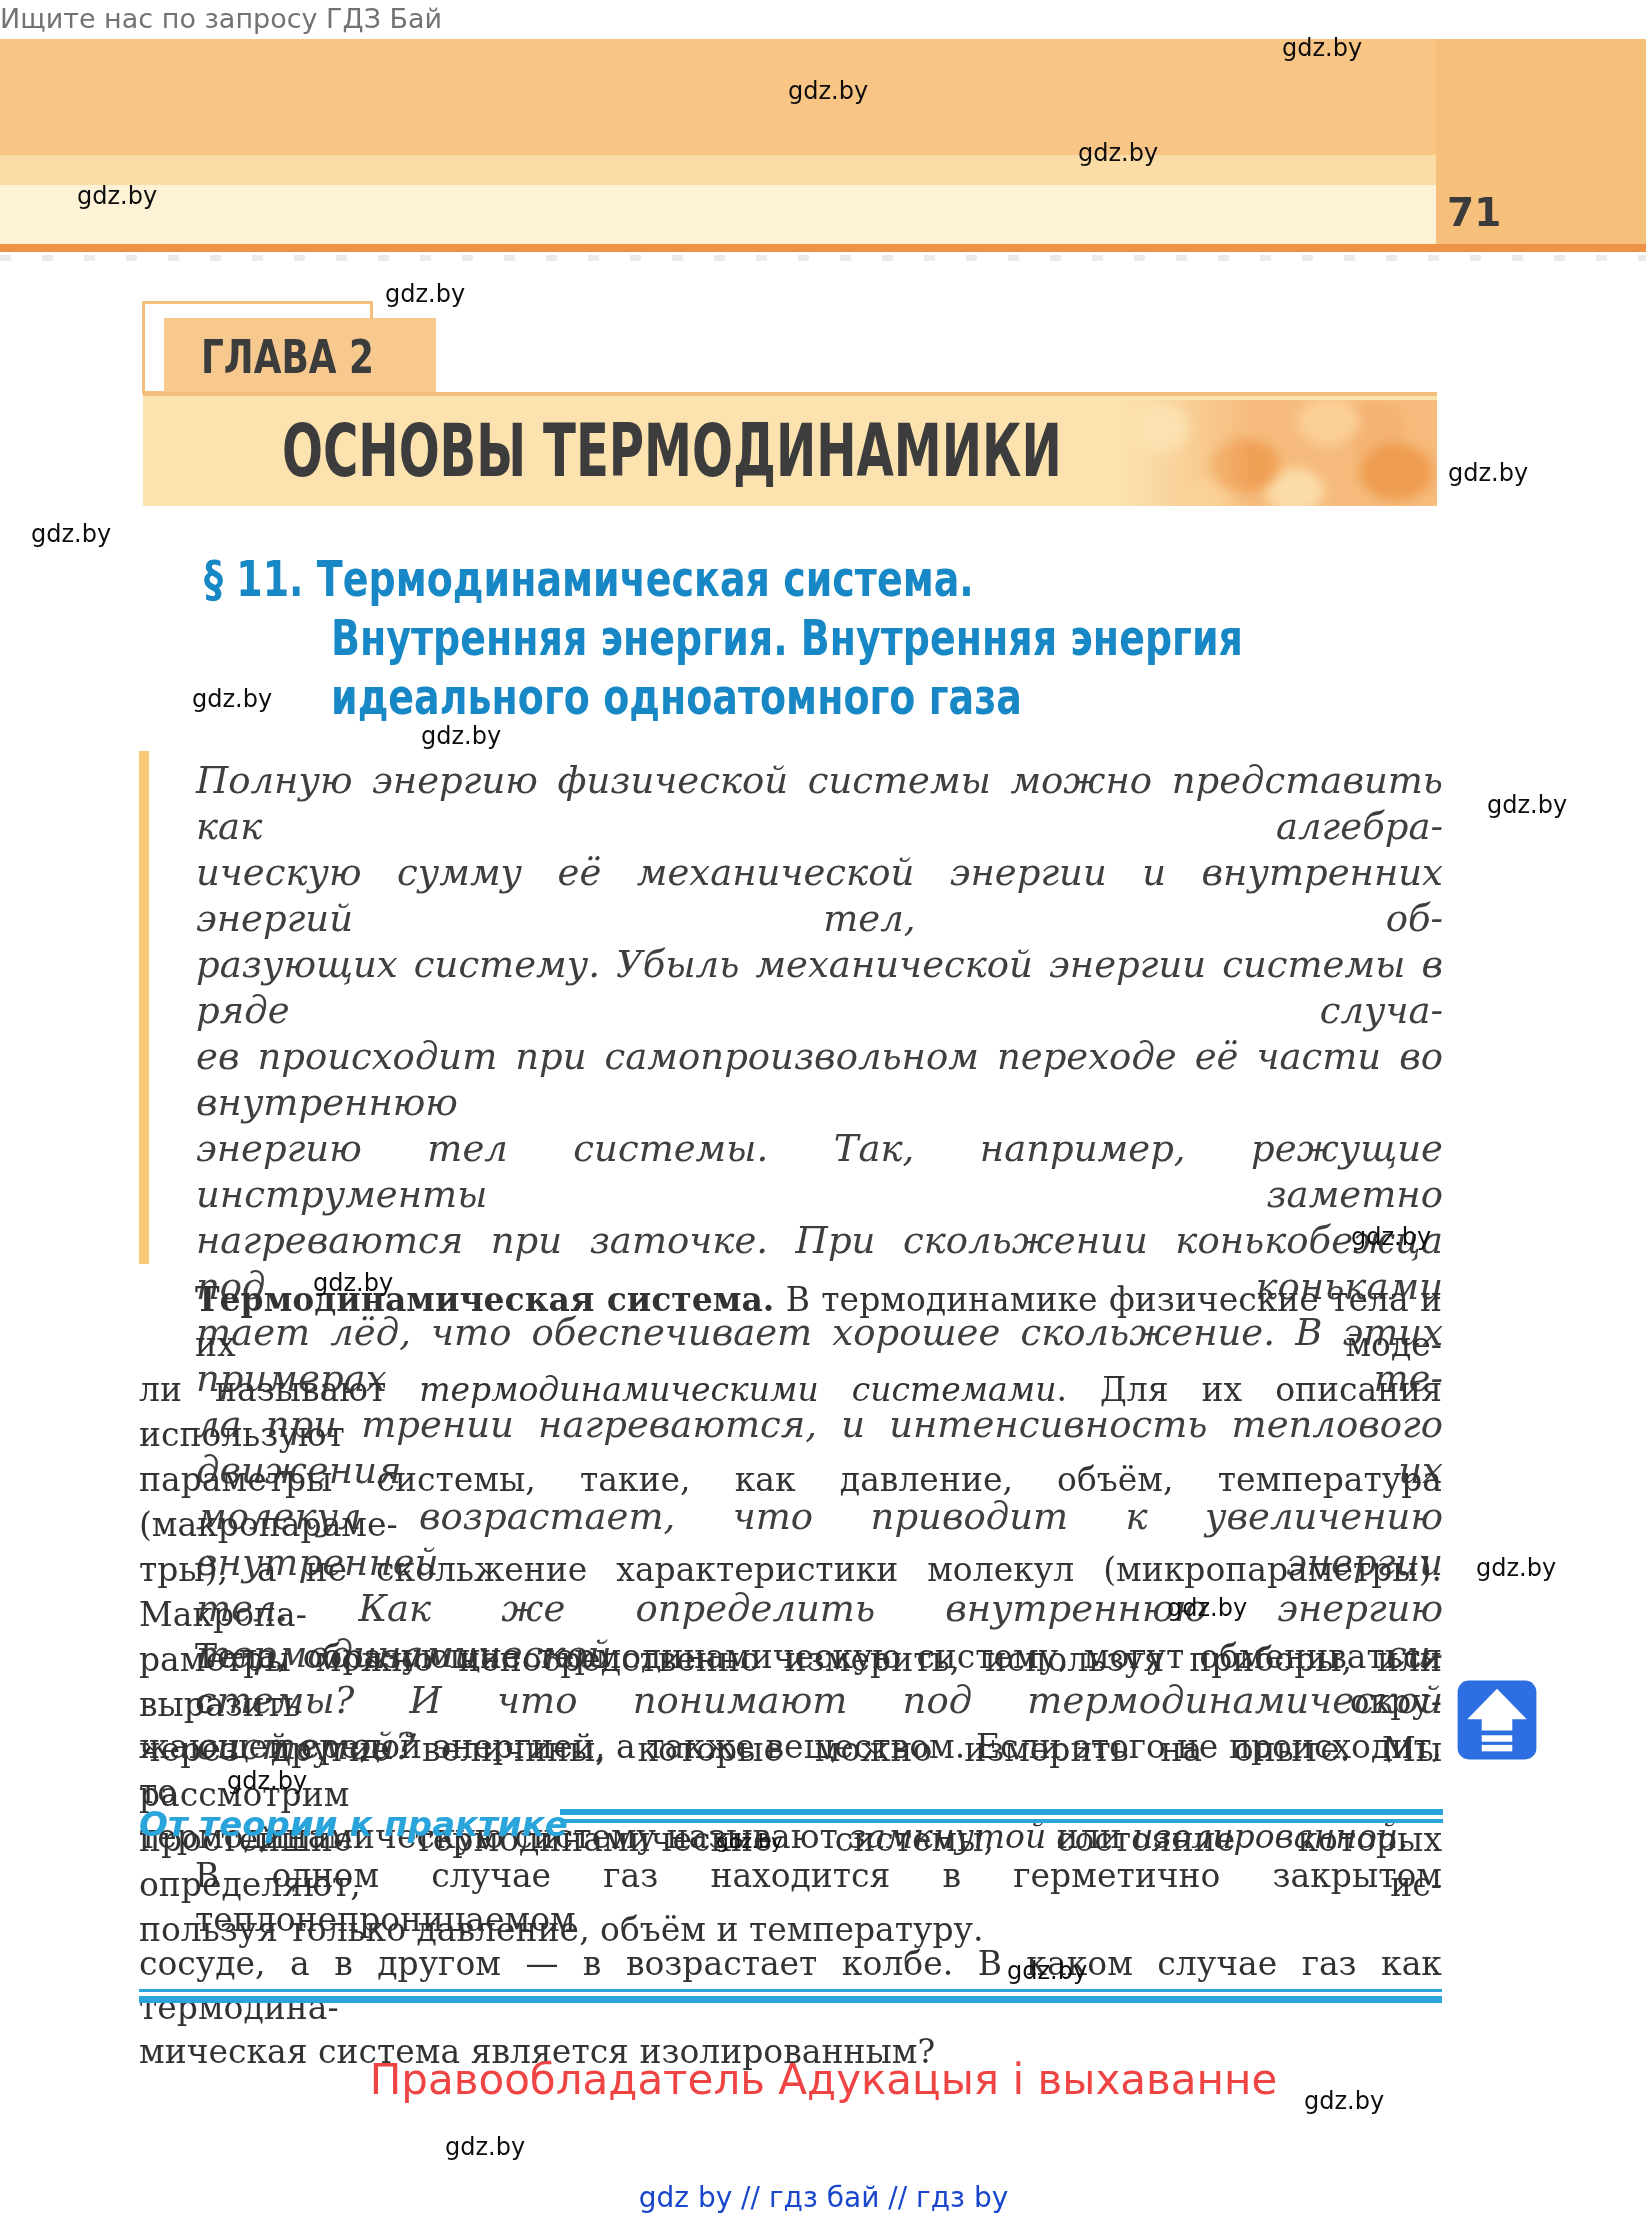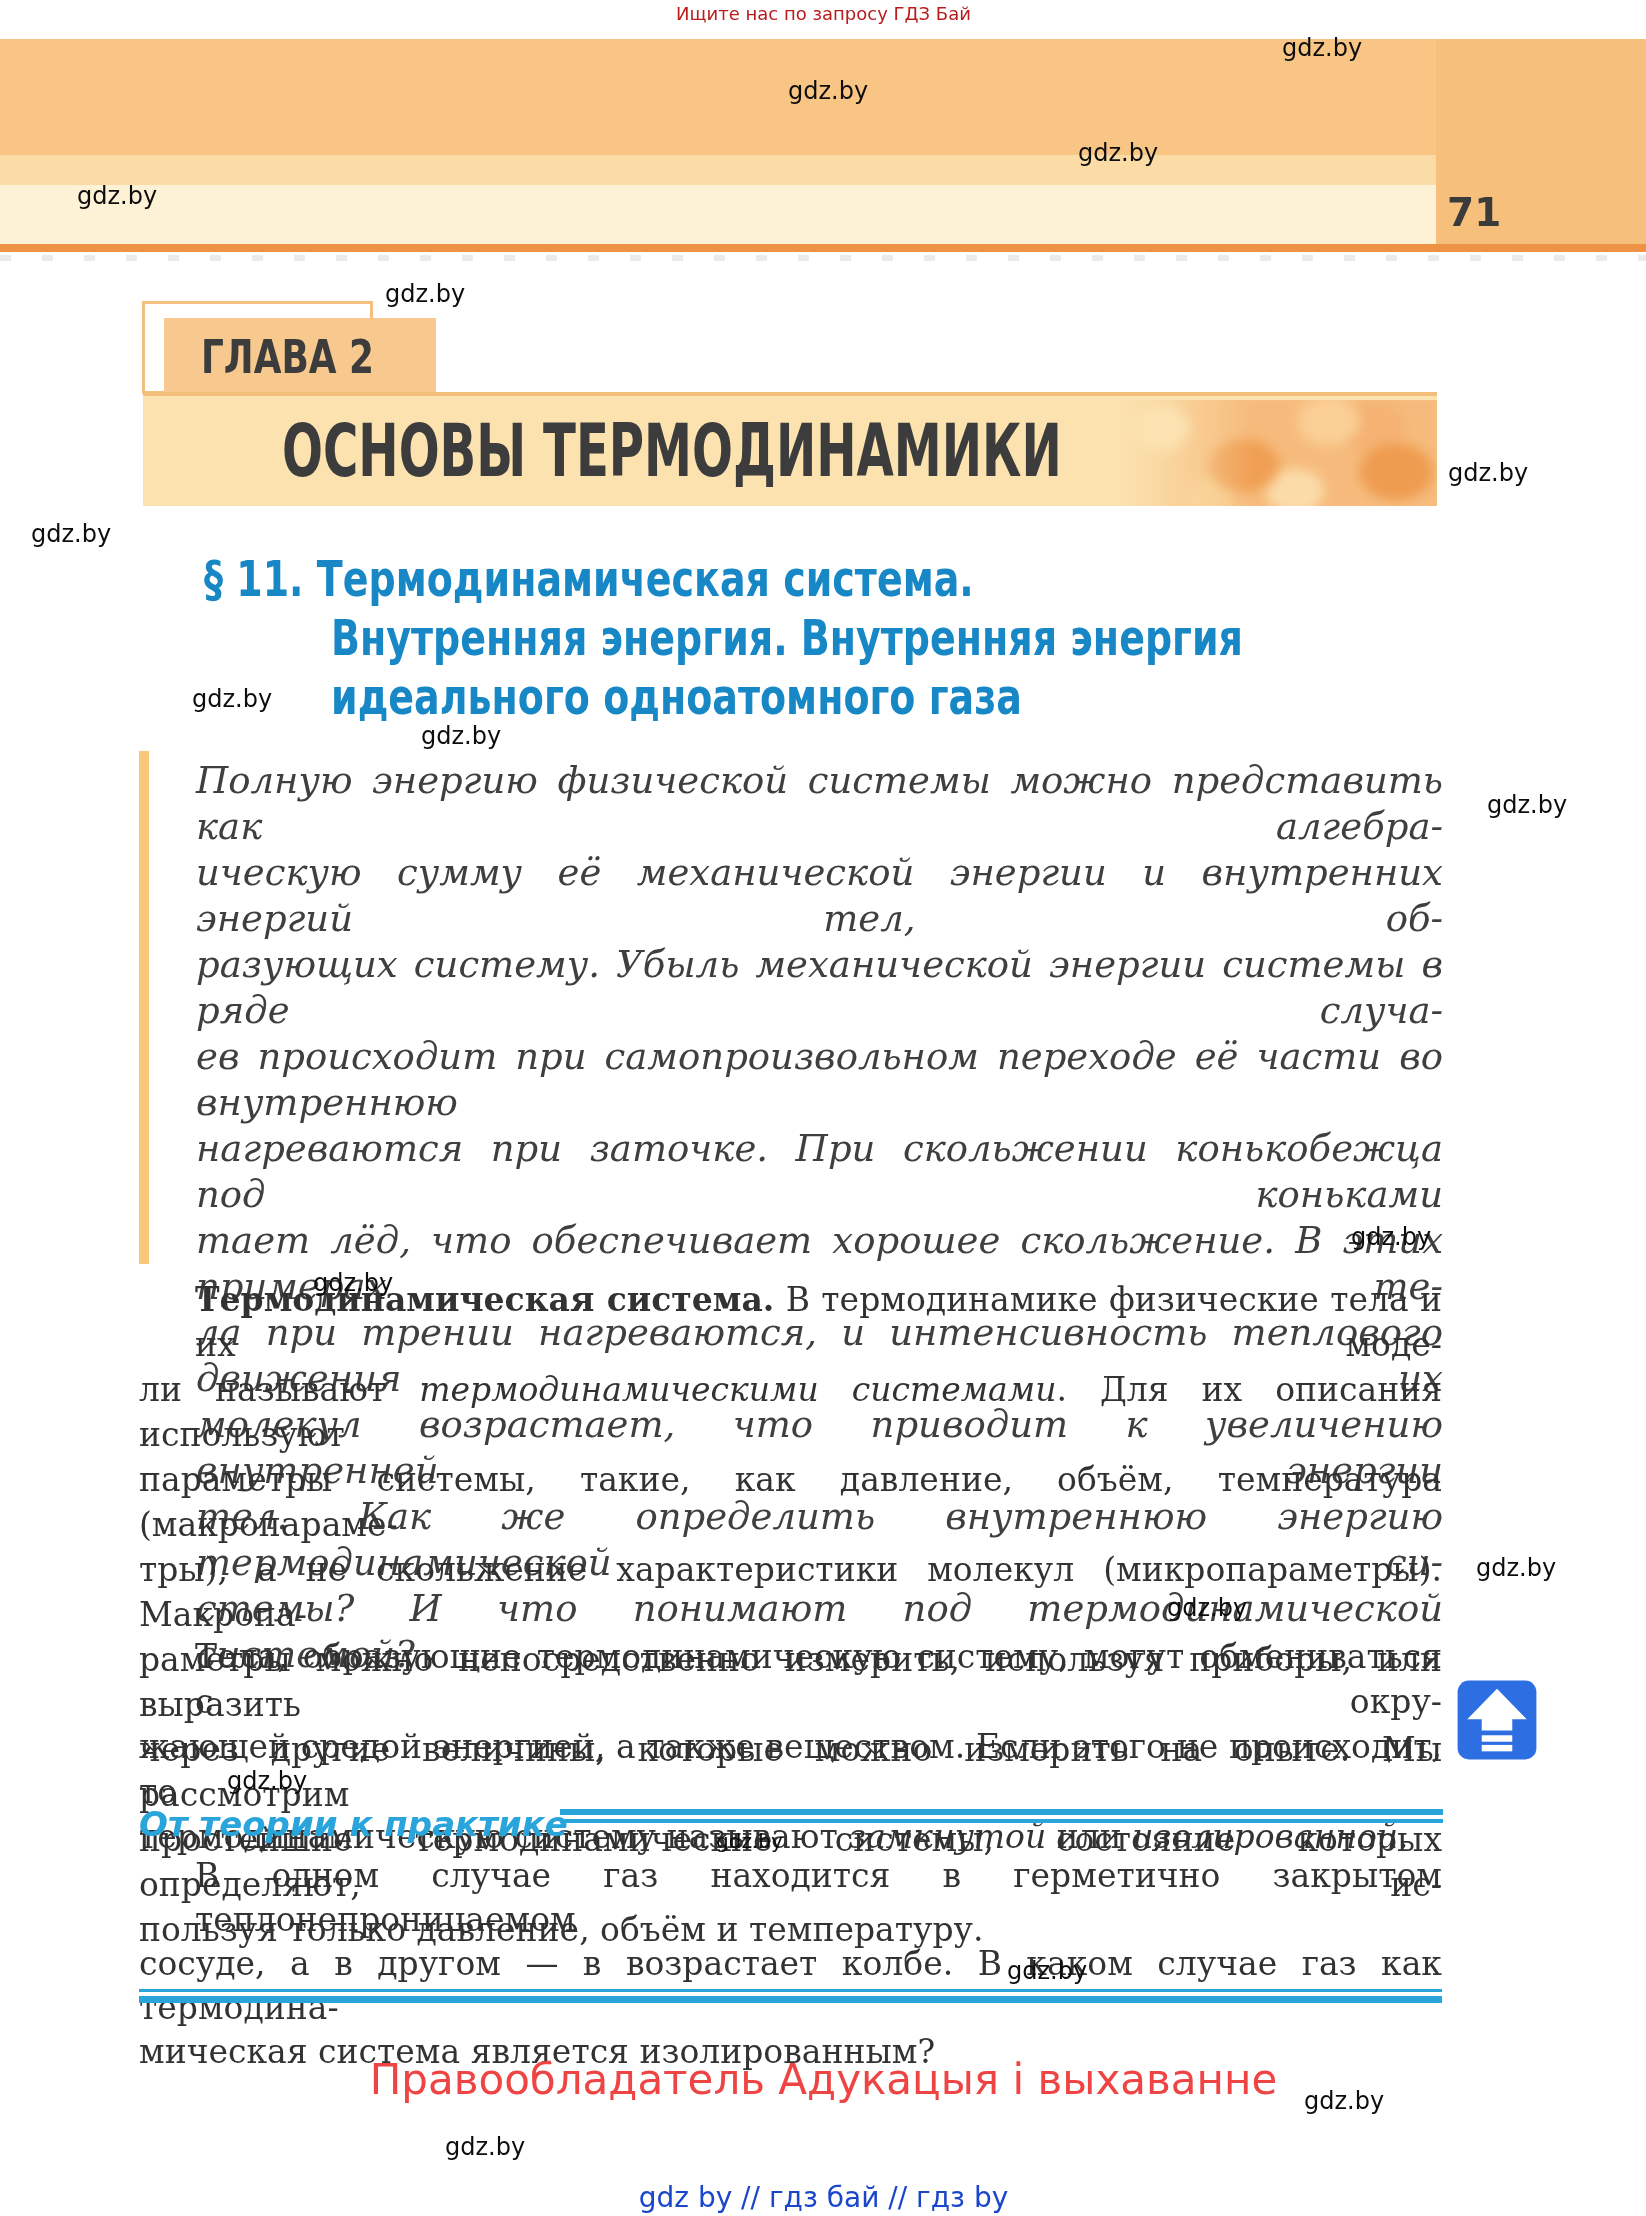--- a/index.html
+++ b/index.html
@@ -2,21 +2,21 @@
 <html style="font-size:13px"><head>
 <meta charset="utf-8">
 <style>
   html,body{margin:0;padding:0;}
   body{width:1647px;height:2216px;position:relative;background:#ffffff;overflow:hidden;
        font-family:"DejaVu Serif","Liberation Serif",serif;color:#333;}
   .abs{position:absolute;}
   .sans{font-family:"DejaVu Sans","Liberation Sans",sans-serif;}
 
   
-  .promo-top{left:0;top:3.2px;width:100%;text-align:center;font-size:18px;color:#b91c1c;}
+  .promo-top{left:0;top:3.2px;width:100%;text-align:left;font-size:27px;color:#737373;}
 
   
   .hdr{left:0;top:39px;width:1647px;height:205px;}
   .hdr-left{position:absolute;left:0;top:0;width:1436px;height:205px;}
   .hdr-b1{position:absolute;left:0;top:0;width:100%;height:116px;background:#f9c584;}
   .hdr-b2{position:absolute;left:0;top:116px;width:100%;height:30px;background:#fbdca7;}
   .hdr-b3{position:absolute;left:0;top:146px;width:100%;height:59px;background:#fdf1d6;}
   .hdr-right{position:absolute;left:1436px;top:0;width:210px;height:205px;background:#f7bf7c;}
   .hdr-rule{left:0;top:244px;width:1647px;height:8px;background:#ee9245;}
   .hdr-dots{left:0;top:255px;width:1647px;height:6.4px;
@@ -115,20 +115,21 @@
   <div class="ln ln2">Внутренняя энергия. Внутренняя энергия</div>
   <div class="ln ln2">идеального одноатомного газа</div>
 </div>
 
 <div class="abs intro-bar"></div>
 <div class="abs intro">
   <div class="jline">Полную энергию физической системы можно представить как алгебра-</div>
   <div class="jline">ическую сумму её механической энергии и внутренних энергий тел, об-</div>
   <div class="jline">разующих систему. Убыль механической энергии системы в ряде случа-</div>
   <div class="jline">ев происходит при самопроизвольном переходе её части во внутреннюю</div>
+  <div class="jline">энергию тел системы. Так, например, режущие инструменты заметно</div>
   <div class="jline">нагреваются при заточке. При скольжении конькобежца под коньками</div>
   <div class="jline">тает лёд, что обеспечивает хорошее скольжение. В этих примерах те-</div>
   <div class="jline">ла при трении нагреваются, и интенсивность теплового движения их</div>
   <div class="jline">молекул возрастает, что приводит к увеличению внутренней энергии</div>
   <div class="jline">тел. Как же определить внутреннюю энергию термодинамической си-</div>
   <div class="jline jlast">стемы? И что понимают под термодинамической системой?</div>
 </div>
 
 <div class="abs bodytxt p1">
   <div class="jline ind"><b>Термодинамическая система.</b><span> В термодинамике физические тела и их моде-</span></div>

